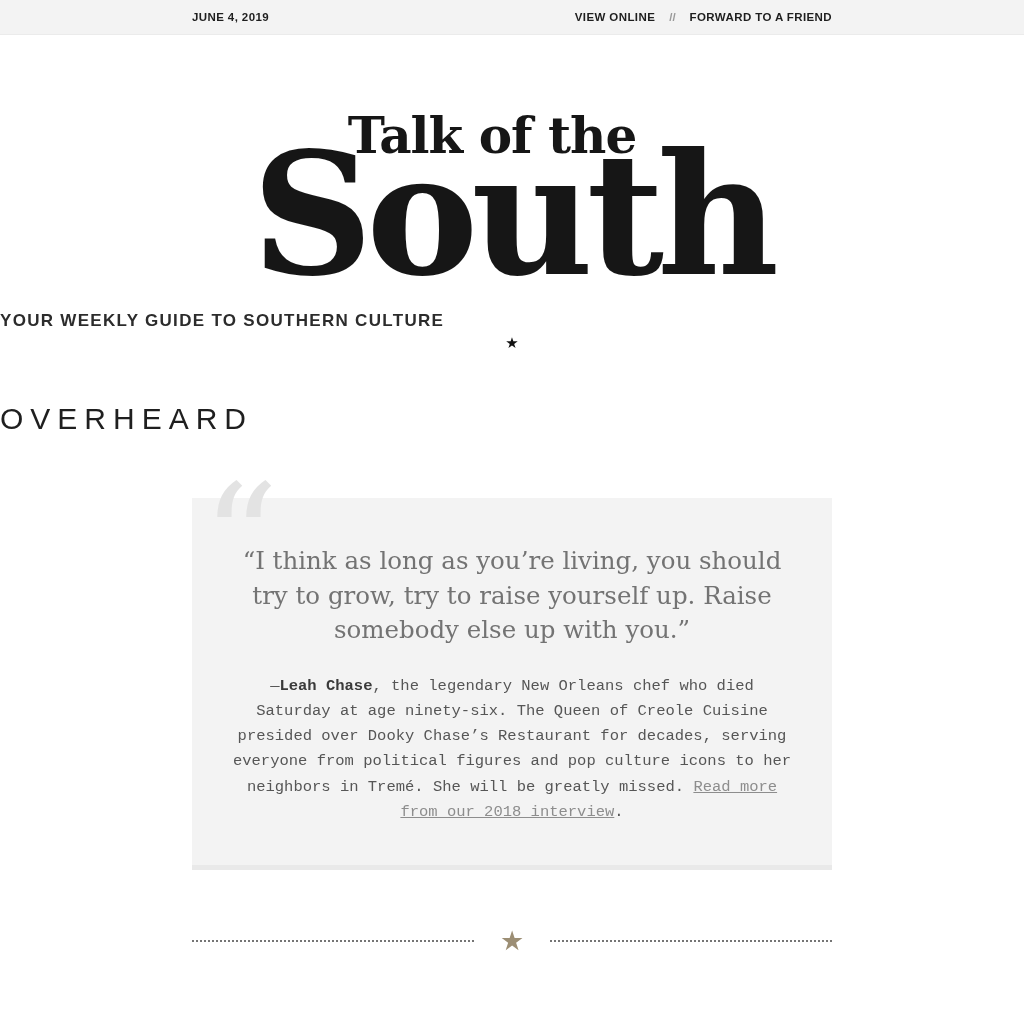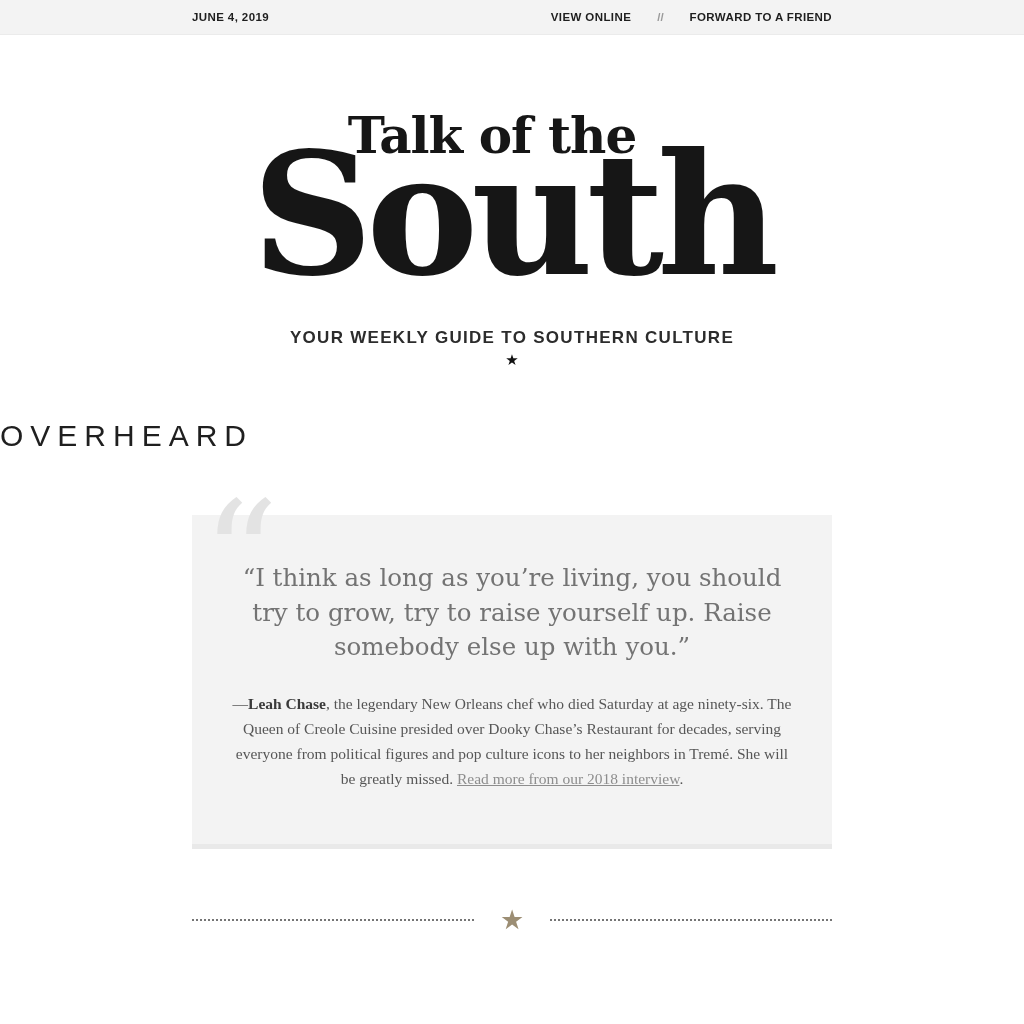--- a/index.html
+++ b/index.html
@@ -22,21 +22,21 @@
     border-bottom: 1px solid #ebebeb;
   }
   .topbar-inner {
     width: 640px; margin: 0 auto; height: 100%;
     display: flex; align-items: center; justify-content: space-between;
   }
   .topbar a, .topbar .date {
     font-size: 11.5px; font-weight: bold; letter-spacing: 0.4px;
     color: #1e1e1e; text-decoration: none; text-transform: uppercase;
   }
-  .topbar .links { display: flex; align-items: flex-start; gap: 26px; }
+  .topbar .links { display: flex; align-items: flex-start; gap: 14px; }
   .topbar .slashes { color: #9a9a9a; font-size: 11.5px; font-weight: bold; }
 
   
   .logo {
     margin-top: 42px;
     text-align: center;
     font-family: "Liberation Serif", serif;
     color: #8f8f8f;
     font-size: 43px;
     letter-spacing: 2px;
@@ -68,22 +68,21 @@
   }
   .masthead .line2 {
     font-family: "DejaVu Serif", serif;
     font-weight: bold;
     font-size: 168px;
     letter-spacing: -7px;
     line-height: 0.82;
     margin-top: -14px;
   }
   .tagline {
-    margin-top: 43px;
-    text-align: center;
+    margin-top: 26px;
     font-size: 17px;
     font-weight: bold;
     letter-spacing: 1.3px;
     color: #2c2c2c;
   }
   .tagline-star { text-align: center; font-size: 15px; color: #111; margin-top: 3px; }
 
   
   .section-heading {
     font-family: "Liberation Sans", sans-serif;
@@ -112,23 +111,23 @@
   }
   .quote-text {
     position: relative; z-index: 2;
     font-family: "DejaVu Serif", serif;
     font-size: 24.5px;
     line-height: 1.42;
     color: #737373;
     text-align: center;
   }
   .attribution {
-    margin: 26px auto 12px;
+    margin: 26px auto 0;
     width: 560px;
-    font-family: Liberation Serif, serif;
+    font-family: Liberation Mono, monospace;
     font-size: 15.5px;
     line-height: 1.62;
     color: #565656;
     text-align: center;
   }
   .attribution b { color: #3a3a3a; }
   .attribution a { color: #8d8d8d; text-decoration: underline; }
 
   
   .divider {

